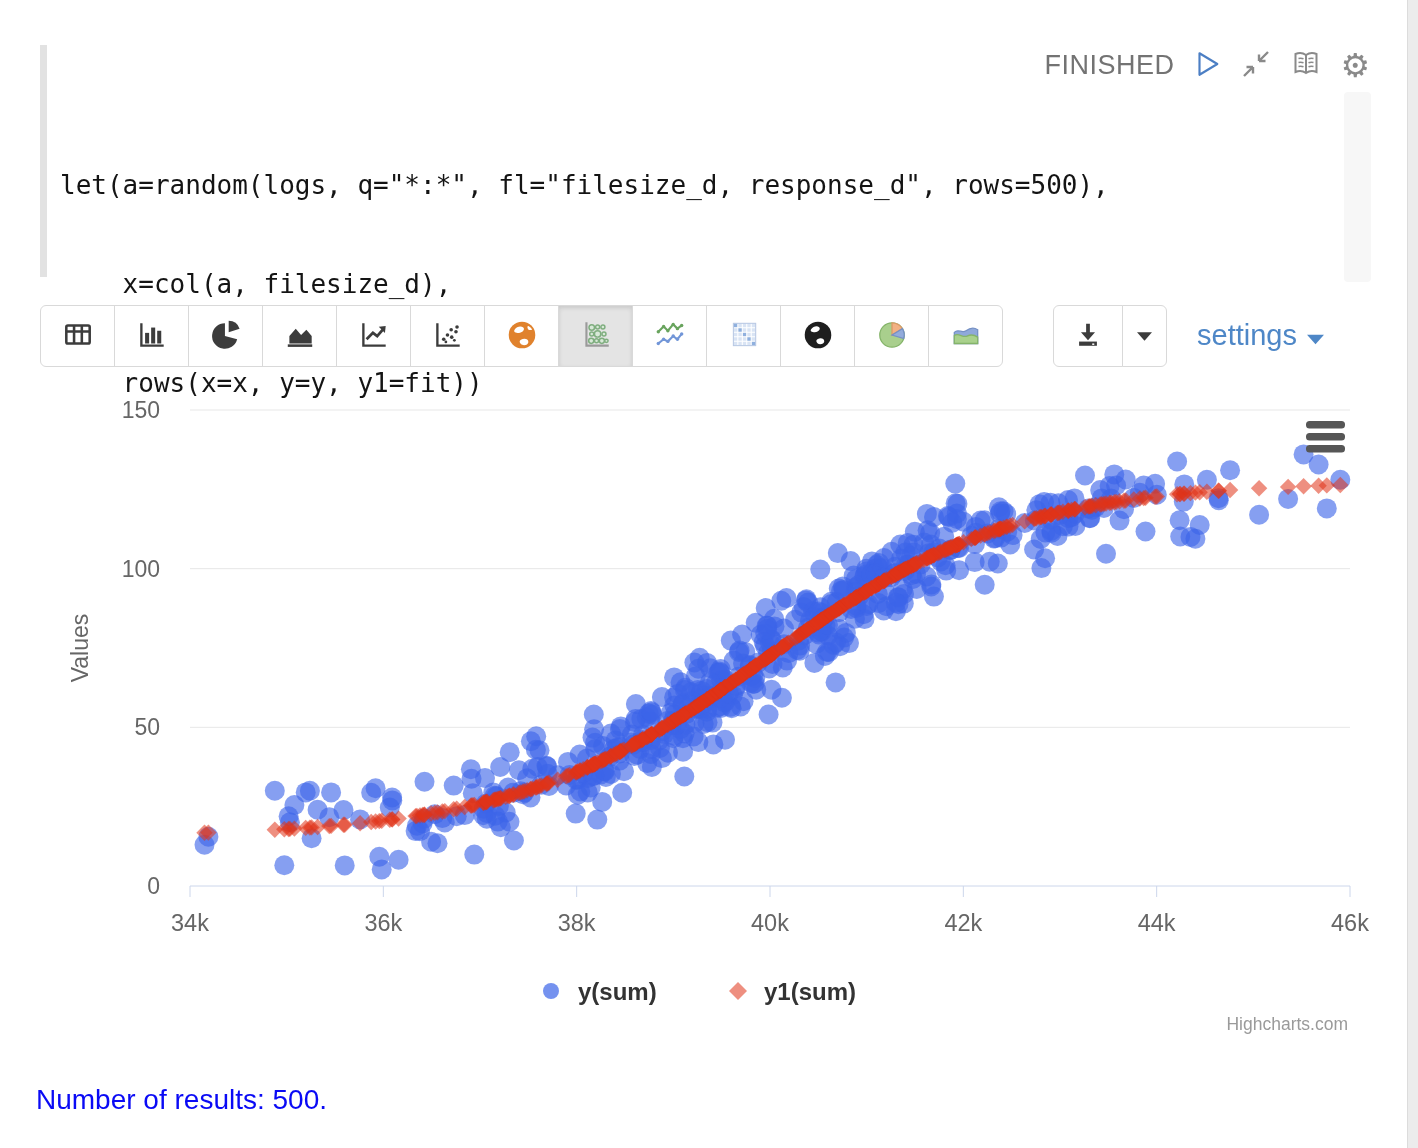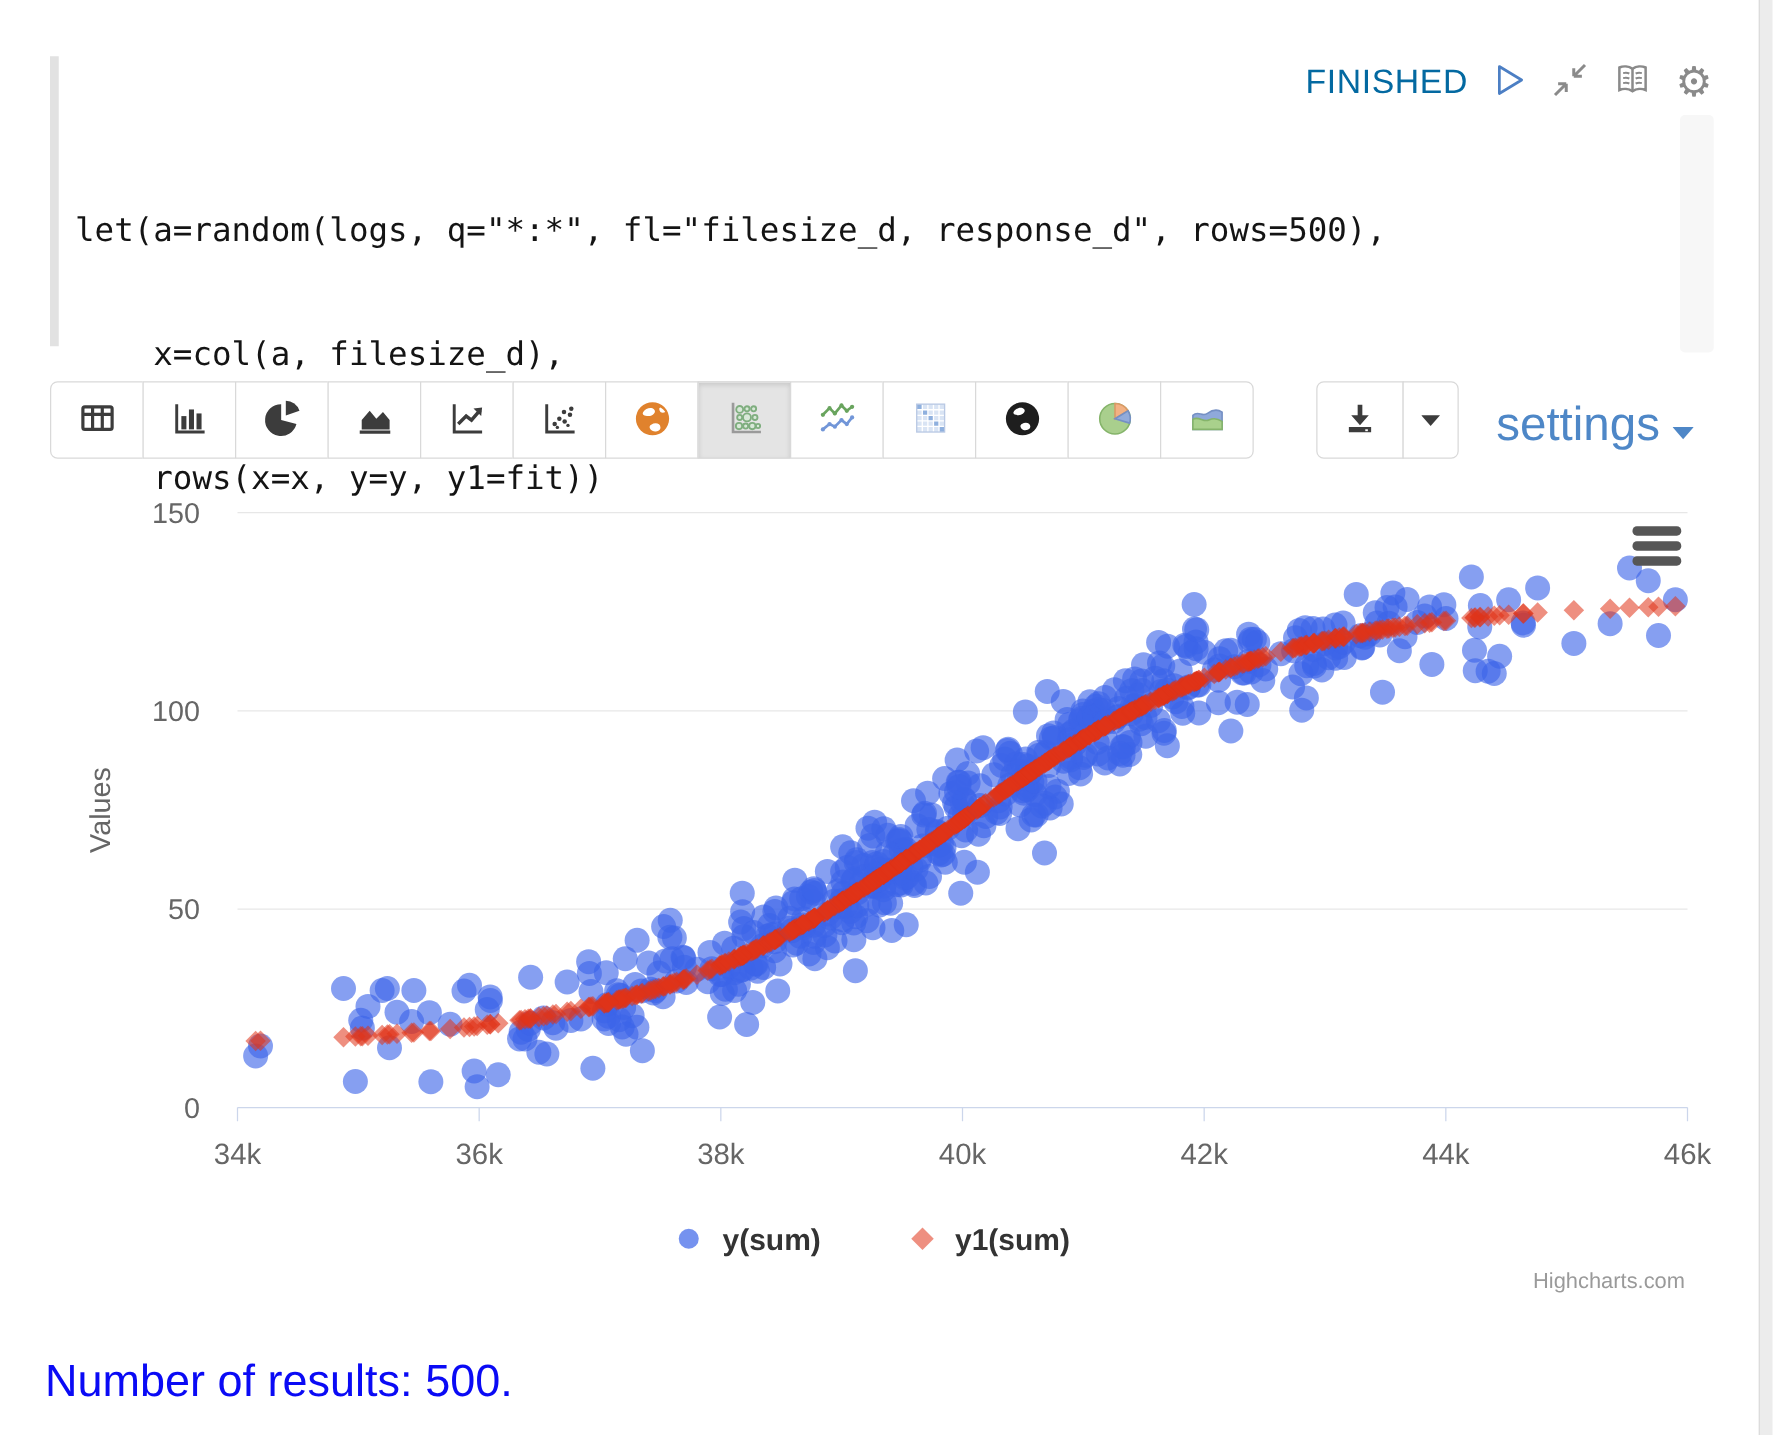--- a/index.html
+++ b/index.html
@@ -2,45 +2,45 @@
 <html><head>
 <meta charset="utf-8">
 <style>
   html,body{margin:0;padding:0;background:#fff;}
   body{width:1418px;height:1148px;position:relative;overflow:hidden;
        font-family:"Liberation Sans",sans-serif;-webkit-font-smoothing:antialiased;}
   .abs{position:absolute;}
   
   .cell-gutter{left:40px;top:45px;width:7px;height:232px;background:#e2e2e2;}
   .status-row{top:48px;right:48px;display:flex;align-items:center;gap:18px;}
-  .status-text{color:#0369a1;font-size:27px;letter-spacing:.5px;margin-left:20px;}
+  .status-text{color:#737373;font-size:27px;letter-spacing:.5px;margin-left:20px;}
   .icon-btn{background:none;border:none;padding:0;cursor:pointer;display:flex;align-items:center;}
   .gear-glyph{font-family:"DejaVu Sans",sans-serif;font-size:33px;color:#8a8a8a;line-height:30px;}
   .code-block{left:60px;top:103px;font-family:"DejaVu Sans Mono",monospace;
               font-size:26px;line-height:33px;color:#141414;white-space:pre;}
   .editor-scrollbar{left:1344px;top:92px;width:27px;height:190px;background:#f7f7f7;border-radius:4px;}
   .page-scrollbar{right:0;top:0;width:10px;height:1148px;background:#ececec;border-left:1px solid #dcdcdc;}
   
   .chart-toolbar{left:40px;top:305px;display:flex;}
   .tb-btn{width:75px;height:62px;box-sizing:border-box;background:#fff;border:1px solid #d9d9d9;
           margin-left:-1px;display:flex;align-items:center;justify-content:center;cursor:pointer;padding:0;}
   .tb-btn:first-child{margin-left:0;border-radius:6px 0 0 6px;}
   .tb-btn:last-child{border-radius:0 6px 6px 0;}
   .tb-btn.selected{background:#e4e4e4;box-shadow:inset 0 2px 4px rgba(0,0,0,.12);}
   .dl-group{left:1053px;top:305px;display:flex;}
   .dl-main{width:70px;height:62px;box-sizing:border-box;background:#fff;border:1px solid #d9d9d9;
            border-radius:6px 0 0 6px;display:flex;align-items:center;justify-content:center;cursor:pointer;padding:0;}
   .dl-caret{width:45px;height:62px;box-sizing:border-box;background:#fff;border:1px solid #d9d9d9;margin-left:-1px;
             border-radius:0 6px 6px 0;display:flex;align-items:center;justify-content:center;cursor:pointer;padding:0;}
   .settings-link{left:1197px;top:319px;display:flex;align-items:center;gap:10px;color:#4e87c7;
-                 font-size:38px;cursor:pointer;text-decoration:none;background:none;border:none;padding:0;
+                 font-size:29px;cursor:pointer;text-decoration:none;background:none;border:none;padding:0;
                  font-family:"Liberation Sans",sans-serif;}
   
   #chart-svg{left:0;top:390px;font-family:"Liberation Sans",sans-serif;}
-  .results-line{left:36px;top:1084px;font-size:36px;color:#0a0af5;text-align:center;}
+  .results-line{left:36px;top:1084px;font-size:28px;color:#0a0af5;text-align:center;}
 </style>
 </head>
 <body>
 
 <div class="abs cell-gutter"></div>
 
 <div class="abs status-row">
   <span class="status-text">FINISHED</span>
   <button class="icon-btn" title="">
     <span>

